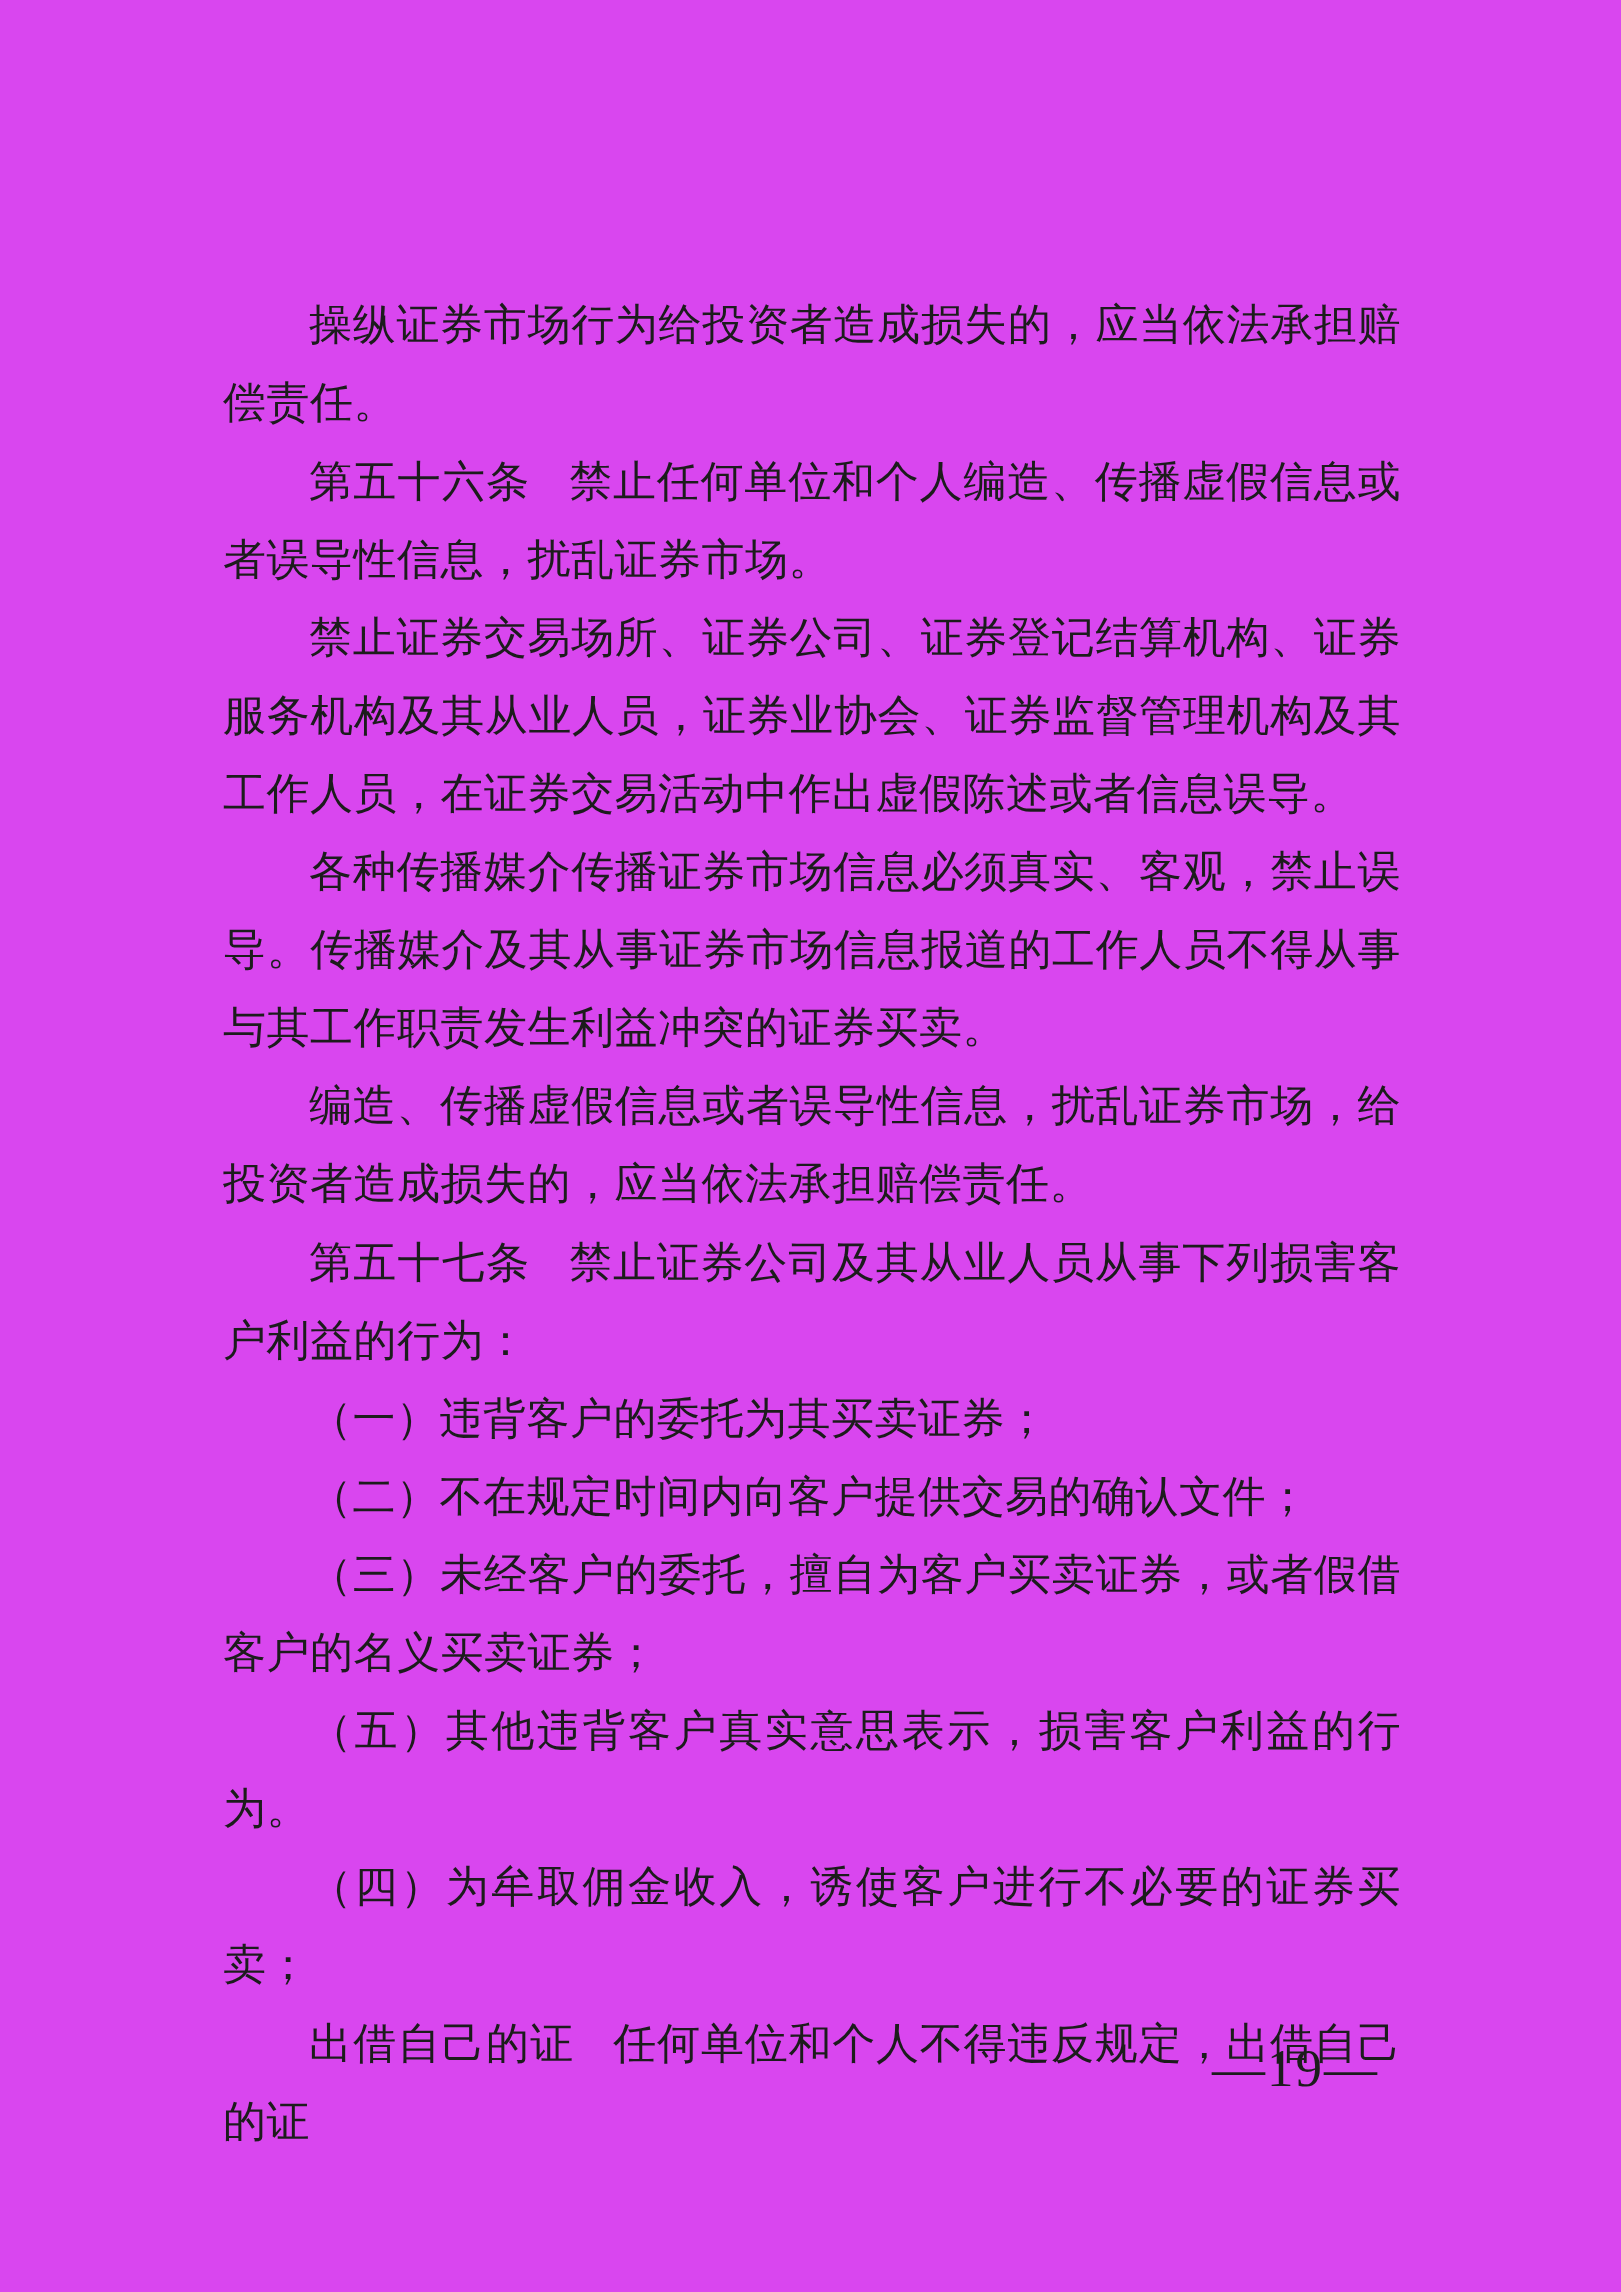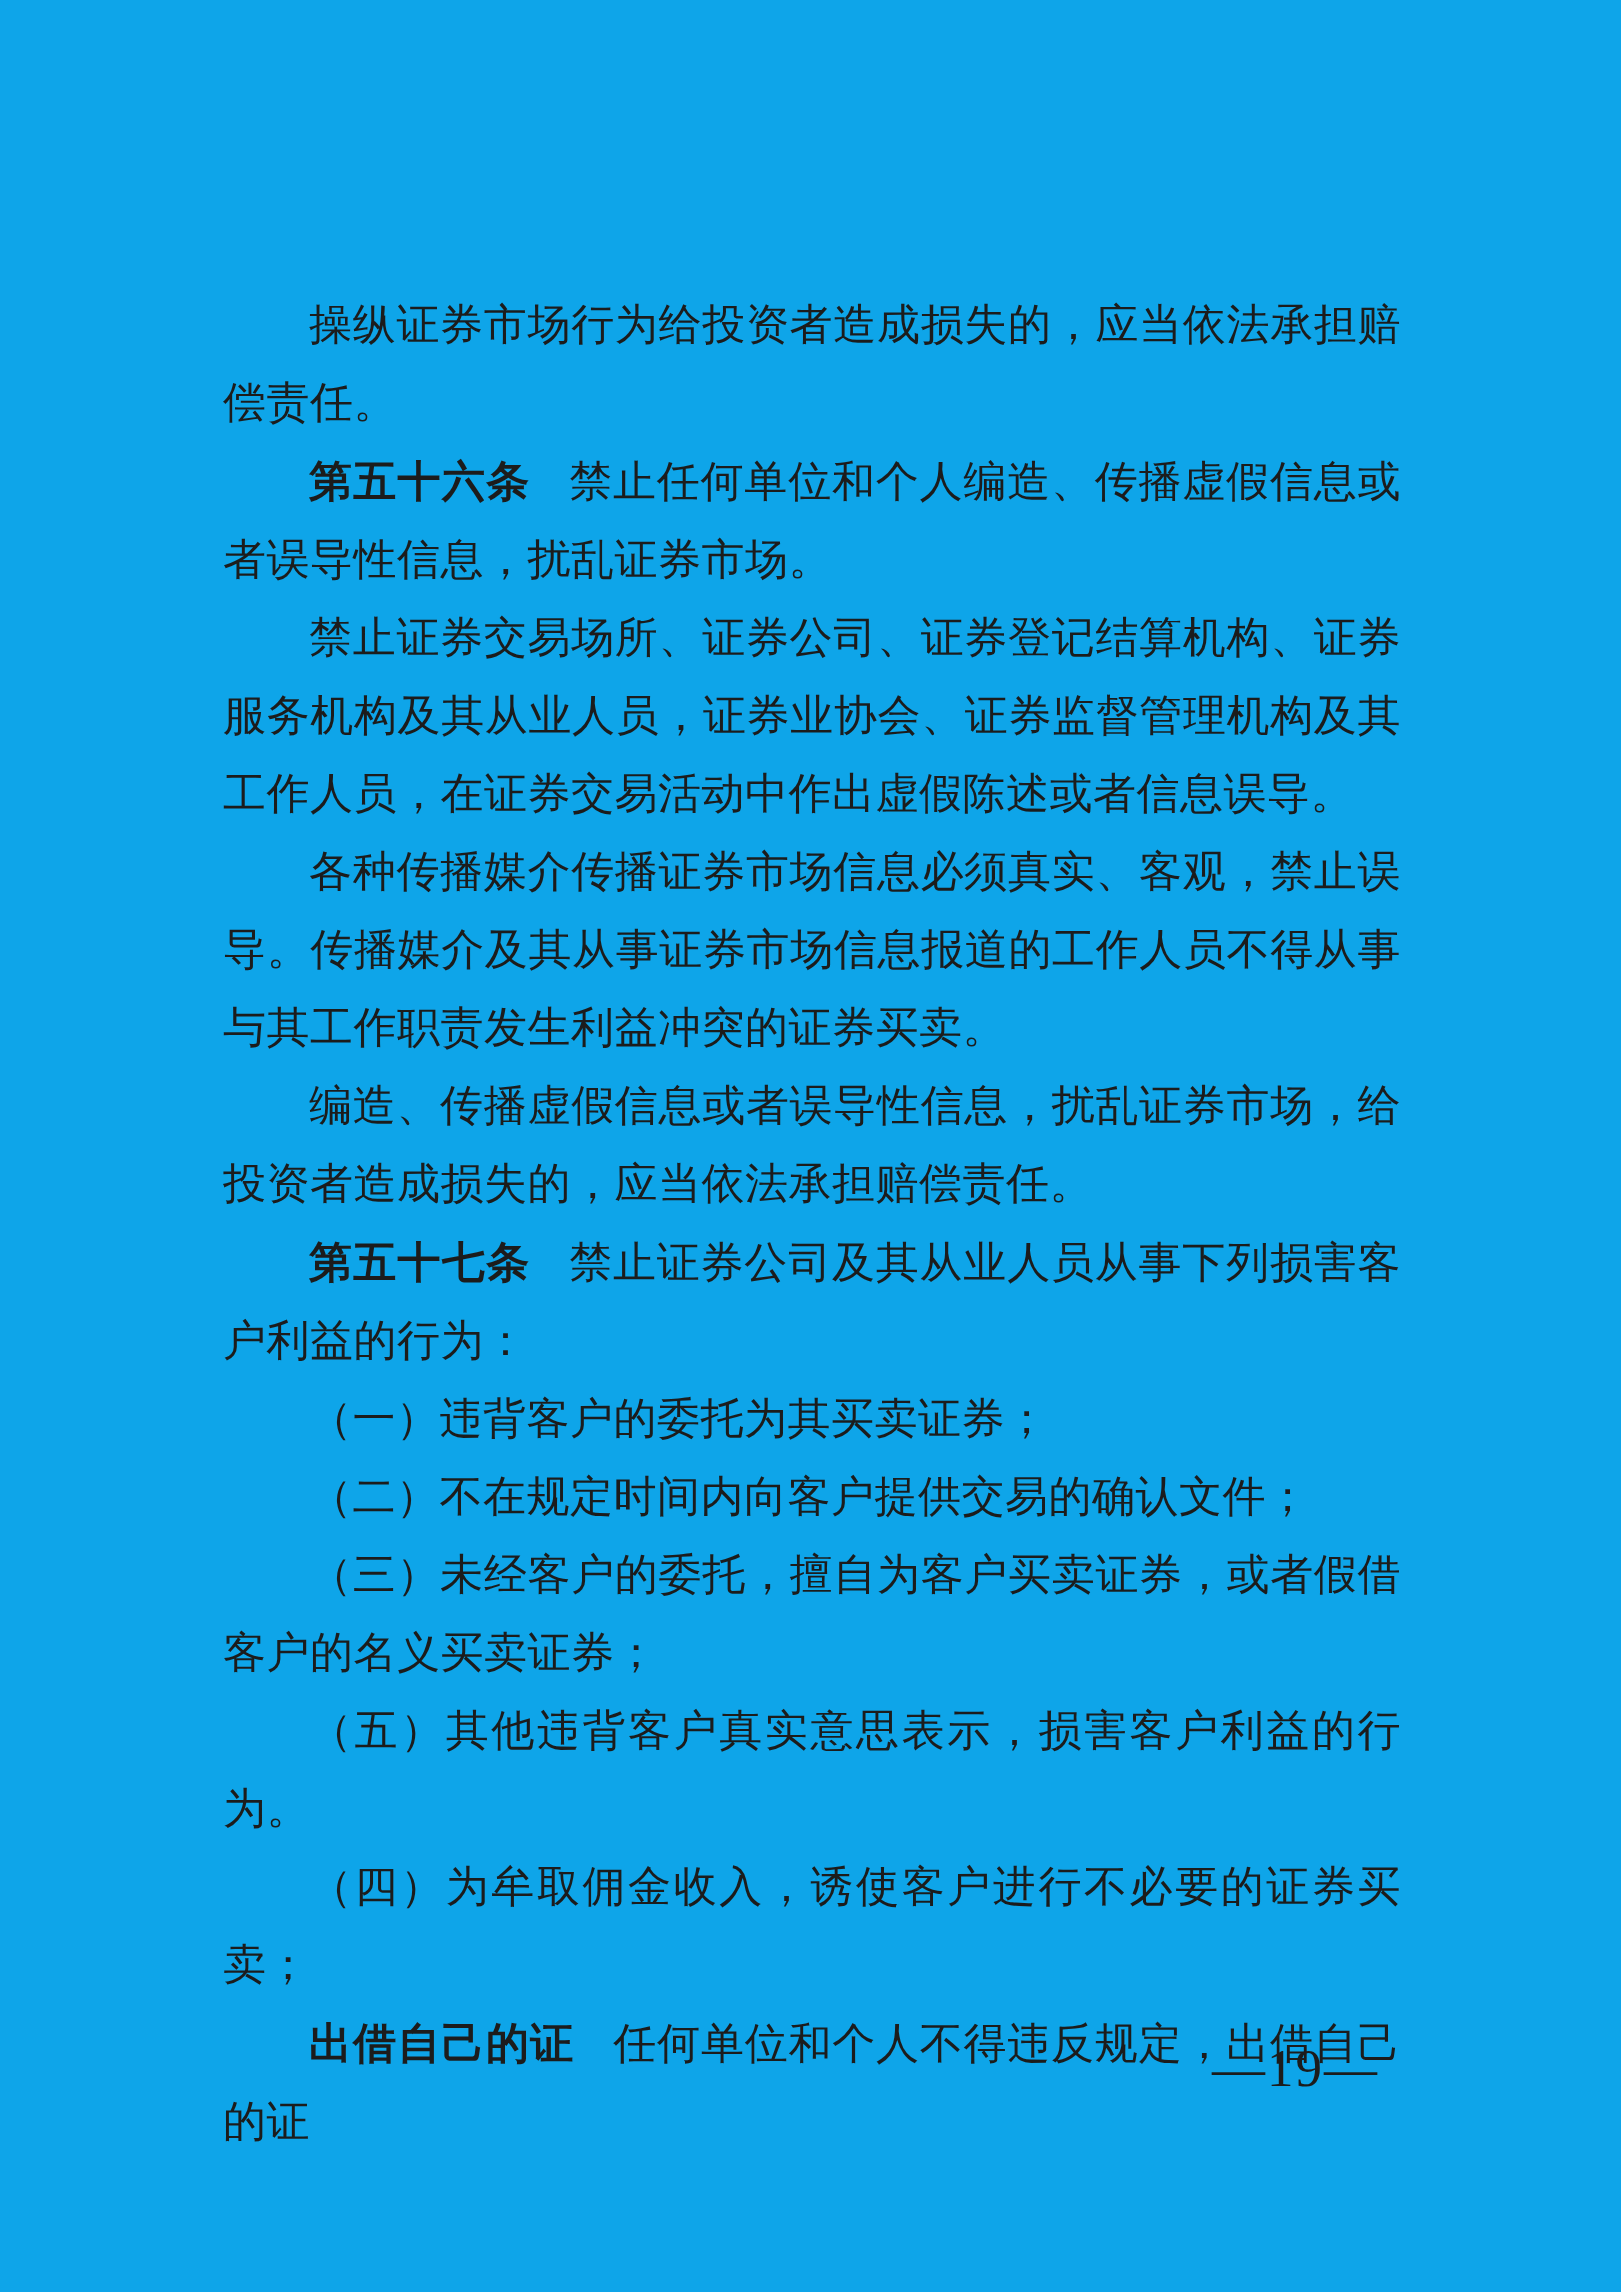--- a/index.html
+++ b/index.html
@@ -5,21 +5,21 @@
   html, body {
     margin: 0;
     padding: 0;
     background: #e8e8e8;
   }
   .page {
     position: relative;
     width: 1621px;
     height: 2293px;
     margin: 0 auto;
-    background: #0ea5e9;
+    background: #d946ef;
     overflow: hidden;
     color: #1c1c1c;
   }
   .body-text {
     position: absolute;
     top: 286px;
     left: 223px;
     width: 1178px;
     font-family: "Liberation Serif", "DejaVu Serif", serif;
     font-size: 43px;
@@ -28,21 +28,21 @@
     text-justify: inter-character;
   }
   .para {
     margin: 0;
     padding: 0;
     text-indent: 2em;
     letter-spacing: 0.5px;
   }
   .article {
     font-family: "Liberation Sans", "DejaVu Sans", sans-serif;
-    font-weight: 700;
+    font-weight: 400;
     margin-right: 0.9em;
     letter-spacing: 1px;
   }
   .page-number {
     position: absolute;
     top: 2041px;
     right: 242px;
     font-family: "Liberation Serif", "DejaVu Serif", serif;
     font-size: 53px;
     line-height: 55px;

